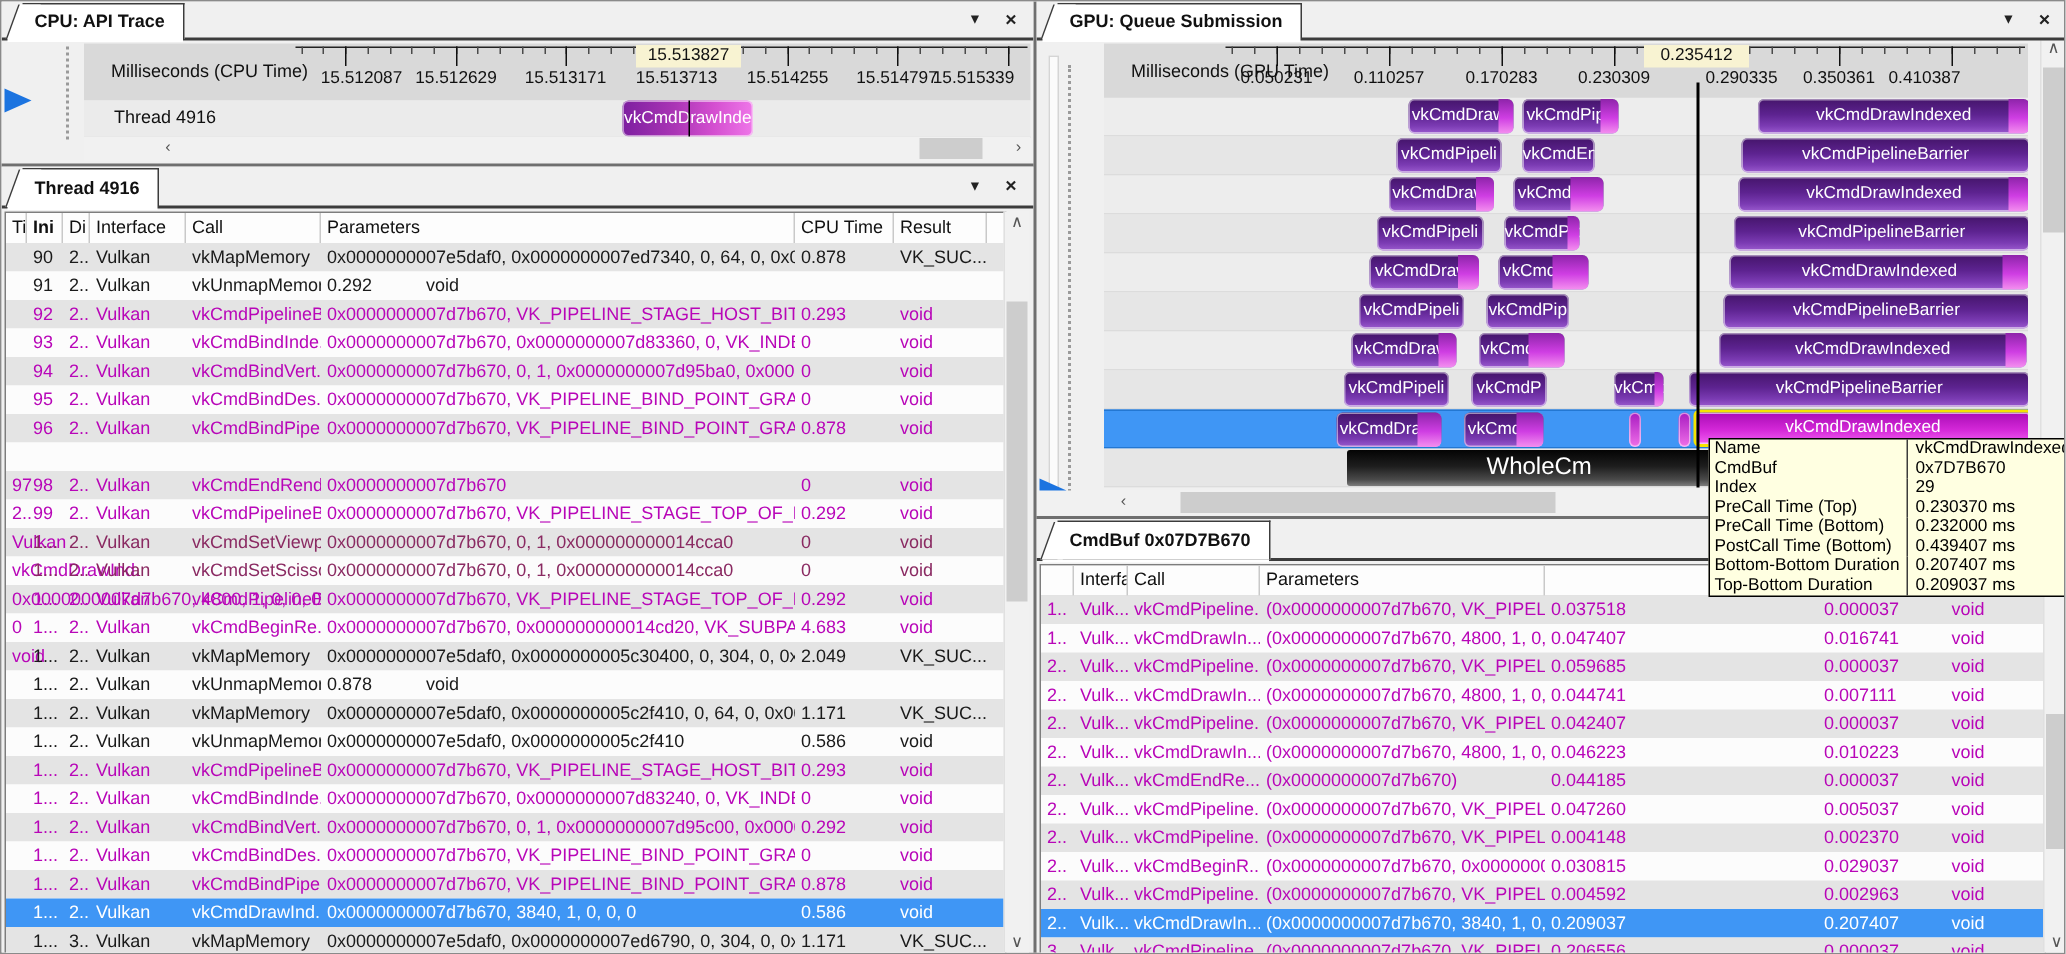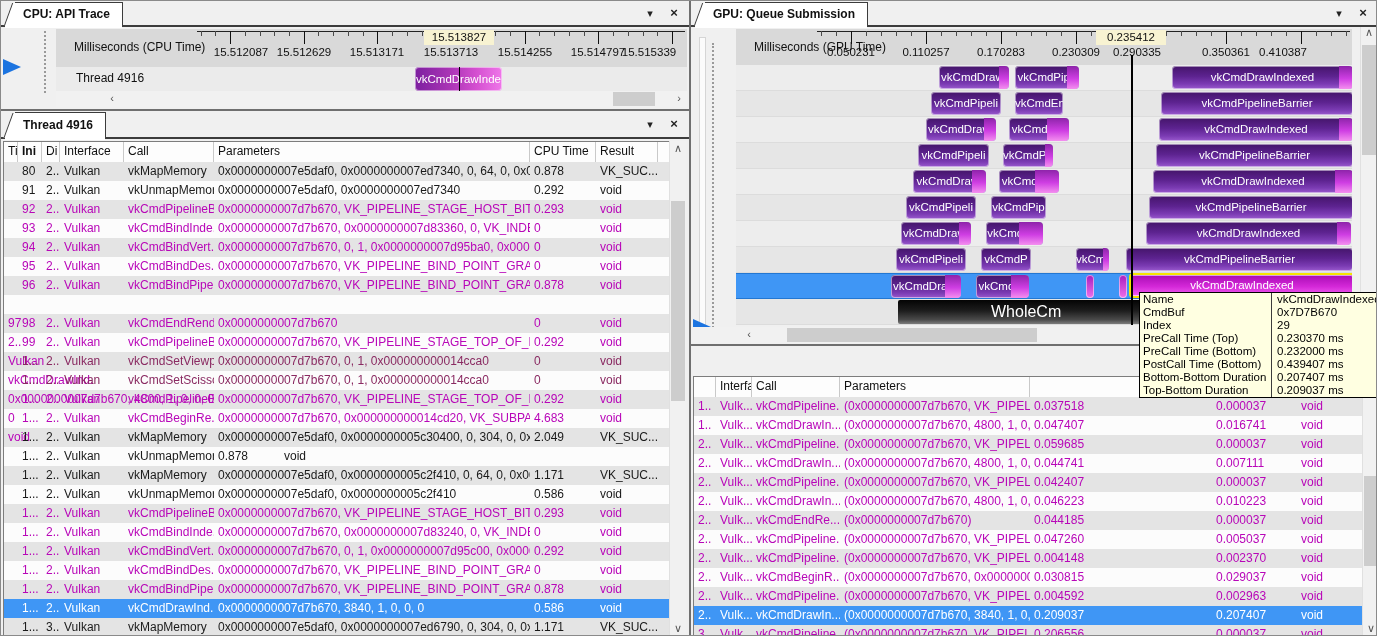--- a/index.html
+++ b/index.html
@@ -230,21 +230,21 @@
           <div class="tick-minor" style="left: 610px;"></div>
           <div class="tick-major" style="left: 115px;"></div>
           <div class="tick-label" style="left: 115px;">0.050231</div>
           <div class="tick-major" style="left: 190px;"></div>
           <div class="tick-label" style="left: 190px;">0.110257</div>
           <div class="tick-major" style="left: 265px;"></div>
           <div class="tick-label" style="left: 265px;">0.170283</div>
           <div class="tick-major" style="left: 340px;"></div>
           <div class="tick-label" style="left: 340px;">0.230309</div>
           <div class="tick-major" style="left: 415px;"></div>
-          <div class="tick-label" style="left: 401px;">0.290335</div>
+          <div class="tick-label" style="left: 425px;">0.290335</div>
           <div class="tick-major" style="left: 490px;"></div>
           <div class="tick-label" style="left: 490px;">0.350361</div>
           <div class="tick-major" style="left: 565px;"></div>
           <div class="tick-label" style="left: 547px;">0.410387</div>
           <div class="cursor-label" style="left: 395px; background: rgb(248, 243, 210);">0.235412</div>
         </div>
       <div id="gpu-rows" style="left:45px;top:40px;width:616px;height:260px;">
           <div class="gpu-row" style="top: 0px;">
             <div class="blk" style="left: 203px; width: 70px;"><div class="cap" style="width: 10px;"></div><span>vkCmdDrawI</span></div>
             <div class="blk" style="left: 279px; width: 64px;"><div class="cap" style="width: 12px;"></div><span>vkCmdPipe</span></div>
@@ -325,35 +325,34 @@
           <div class="thcell" style="width: 18px;">Di</div>
           <div class="thcell" style="width: 64px;">Interface</div>
           <div class="thcell" style="width: 90px;">Call</div>
           <div class="thcell" style="width: 316px;">Parameters</div>
           <div class="thcell" style="width: 66px;">CPU Time</div>
           <div class="thcell" style="width: 62px;">Result</div>
         </div>
       <div class="tbody" id="thread-tbody">
           <div class="trow even" style="height: 19px; color: rgb(26, 26, 26);">
             <div class="tdcell" style="width: 14px;"></div>
-            <div class="tdcell" style="width: 24px;">80</div>
+            <div class="tdcell" style="width: 24px;">90</div>
             <div class="tdcell" style="width: 18px;">2...</div>
             <div class="tdcell" style="width: 64px;">Vulkan</div>
             <div class="tdcell" style="width: 90px;">vkMapMemory</div>
             <div class="tdcell" style="width: 316px;">0x0000000007e5daf0, 0x0000000007ed7340, 0, 64, 0, 0x00000...</div>
             <div class="tdcell" style="width: 66px;">0.878</div>
             <div class="tdcell" style="width: 62px;">VK_SUC...</div>
           </div>
           <div class="trow" style="height: 19px; color: rgb(26, 26, 26);">
             <div class="tdcell" style="width: 14px;"></div>
             <div class="tdcell" style="width: 24px;">91</div>
             <div class="tdcell" style="width: 18px;">2...</div>
             <div class="tdcell" style="width: 64px;">Vulkan</div>
             <div class="tdcell" style="width: 90px;">vkUnmapMemory</div>
-            <div class="tdcell" style="width: 316px;">0x0000000007e5daf0, 0x0000000007ed7340</div>
             <div class="tdcell" style="width: 66px;">0.292</div>
             <div class="tdcell" style="width: 62px;">void</div>
           </div>
           <div class="trow even" style="height: 19px; color: rgb(184, 6, 184);">
             <div class="tdcell" style="width: 14px;"></div>
             <div class="tdcell" style="width: 24px;">92</div>
             <div class="tdcell" style="width: 18px;">2...</div>
             <div class="tdcell" style="width: 64px;">Vulkan</div>
             <div class="tdcell" style="width: 90px;">vkCmdPipelineB...</div>
             <div class="tdcell" style="width: 316px;">0x0000000007d7b670, VK_PIPELINE_STAGE_HOST_BIT, VK_...</div>
@@ -582,20 +581,27 @@
         </div>
     </div>
     <div class="vsb" style="left:668px;top:30px;height:496px;">
       <span class="sarr" style="top:0;">∧</span>
       <div class="sthumbv" style="top:60px;height:200px;"></div>
       <span class="sarr" style="bottom:0;">∨</span>
     </div>
   </div>
 
   <div class="panel" id="cmdbuf-panel">
+    <div class="tabbar" style="height:26px;">
+      <div class="tab" style="height:25px;line-height:24px;">CmdBuf 0x07D7B670</div>
+      <div class="tabicons" style="right:8px;top:5px;">
+        <span class="ticon">▾</span>
+        <span class="ticon x">×</span>
+      </div>
+    </div>
     <div class="tablebox" id="cmdbuf-tablebox" style="left:2px;top:30px;width:669px;height:261px;">
       <div class="thead" id="cmdbuf-thead">
           <div class="thcell" style="width: 22px;"></div>
           <div class="thcell" style="width: 36px;">Interfa</div>
           <div class="thcell" style="width: 88px;">Call</div>
           <div class="thcell" style="width: 190px;">Parameters</div>
           <div class="thcell" style="width: 182px;"></div>
           <div class="thcell" style="width: 85px;"></div>
           <div class="thcell" style="width: 56px;"></div>
         </div>

